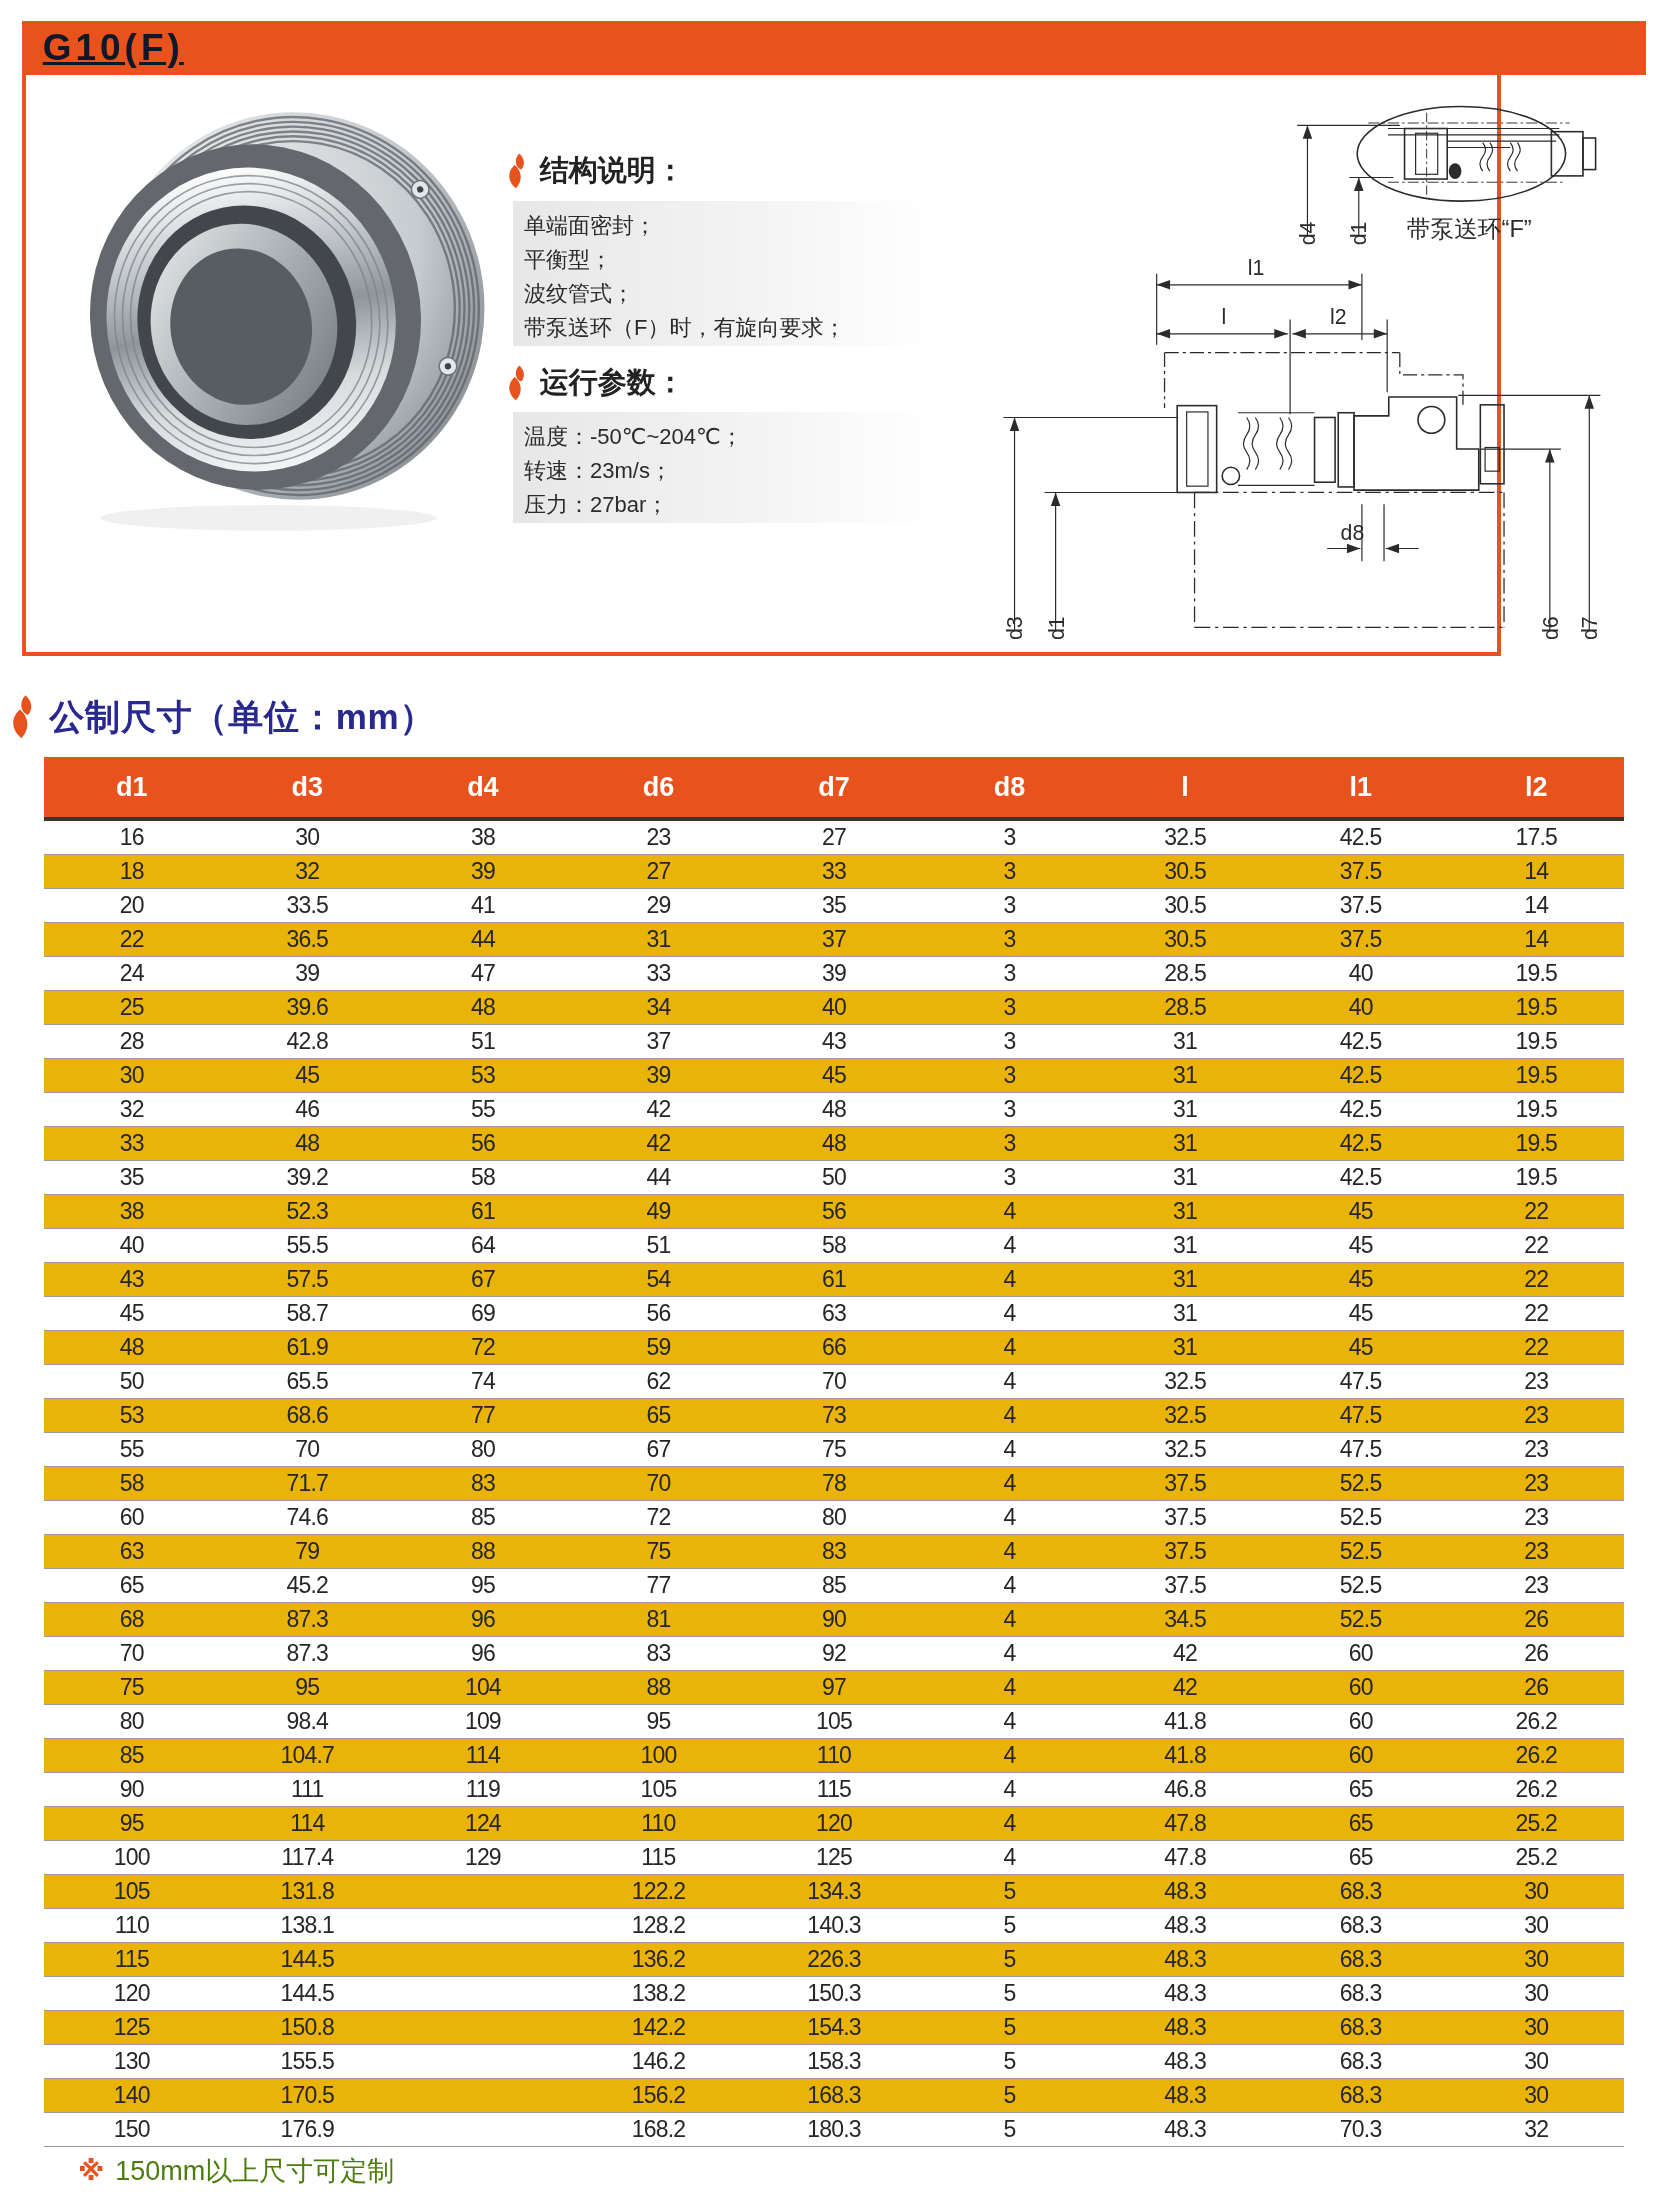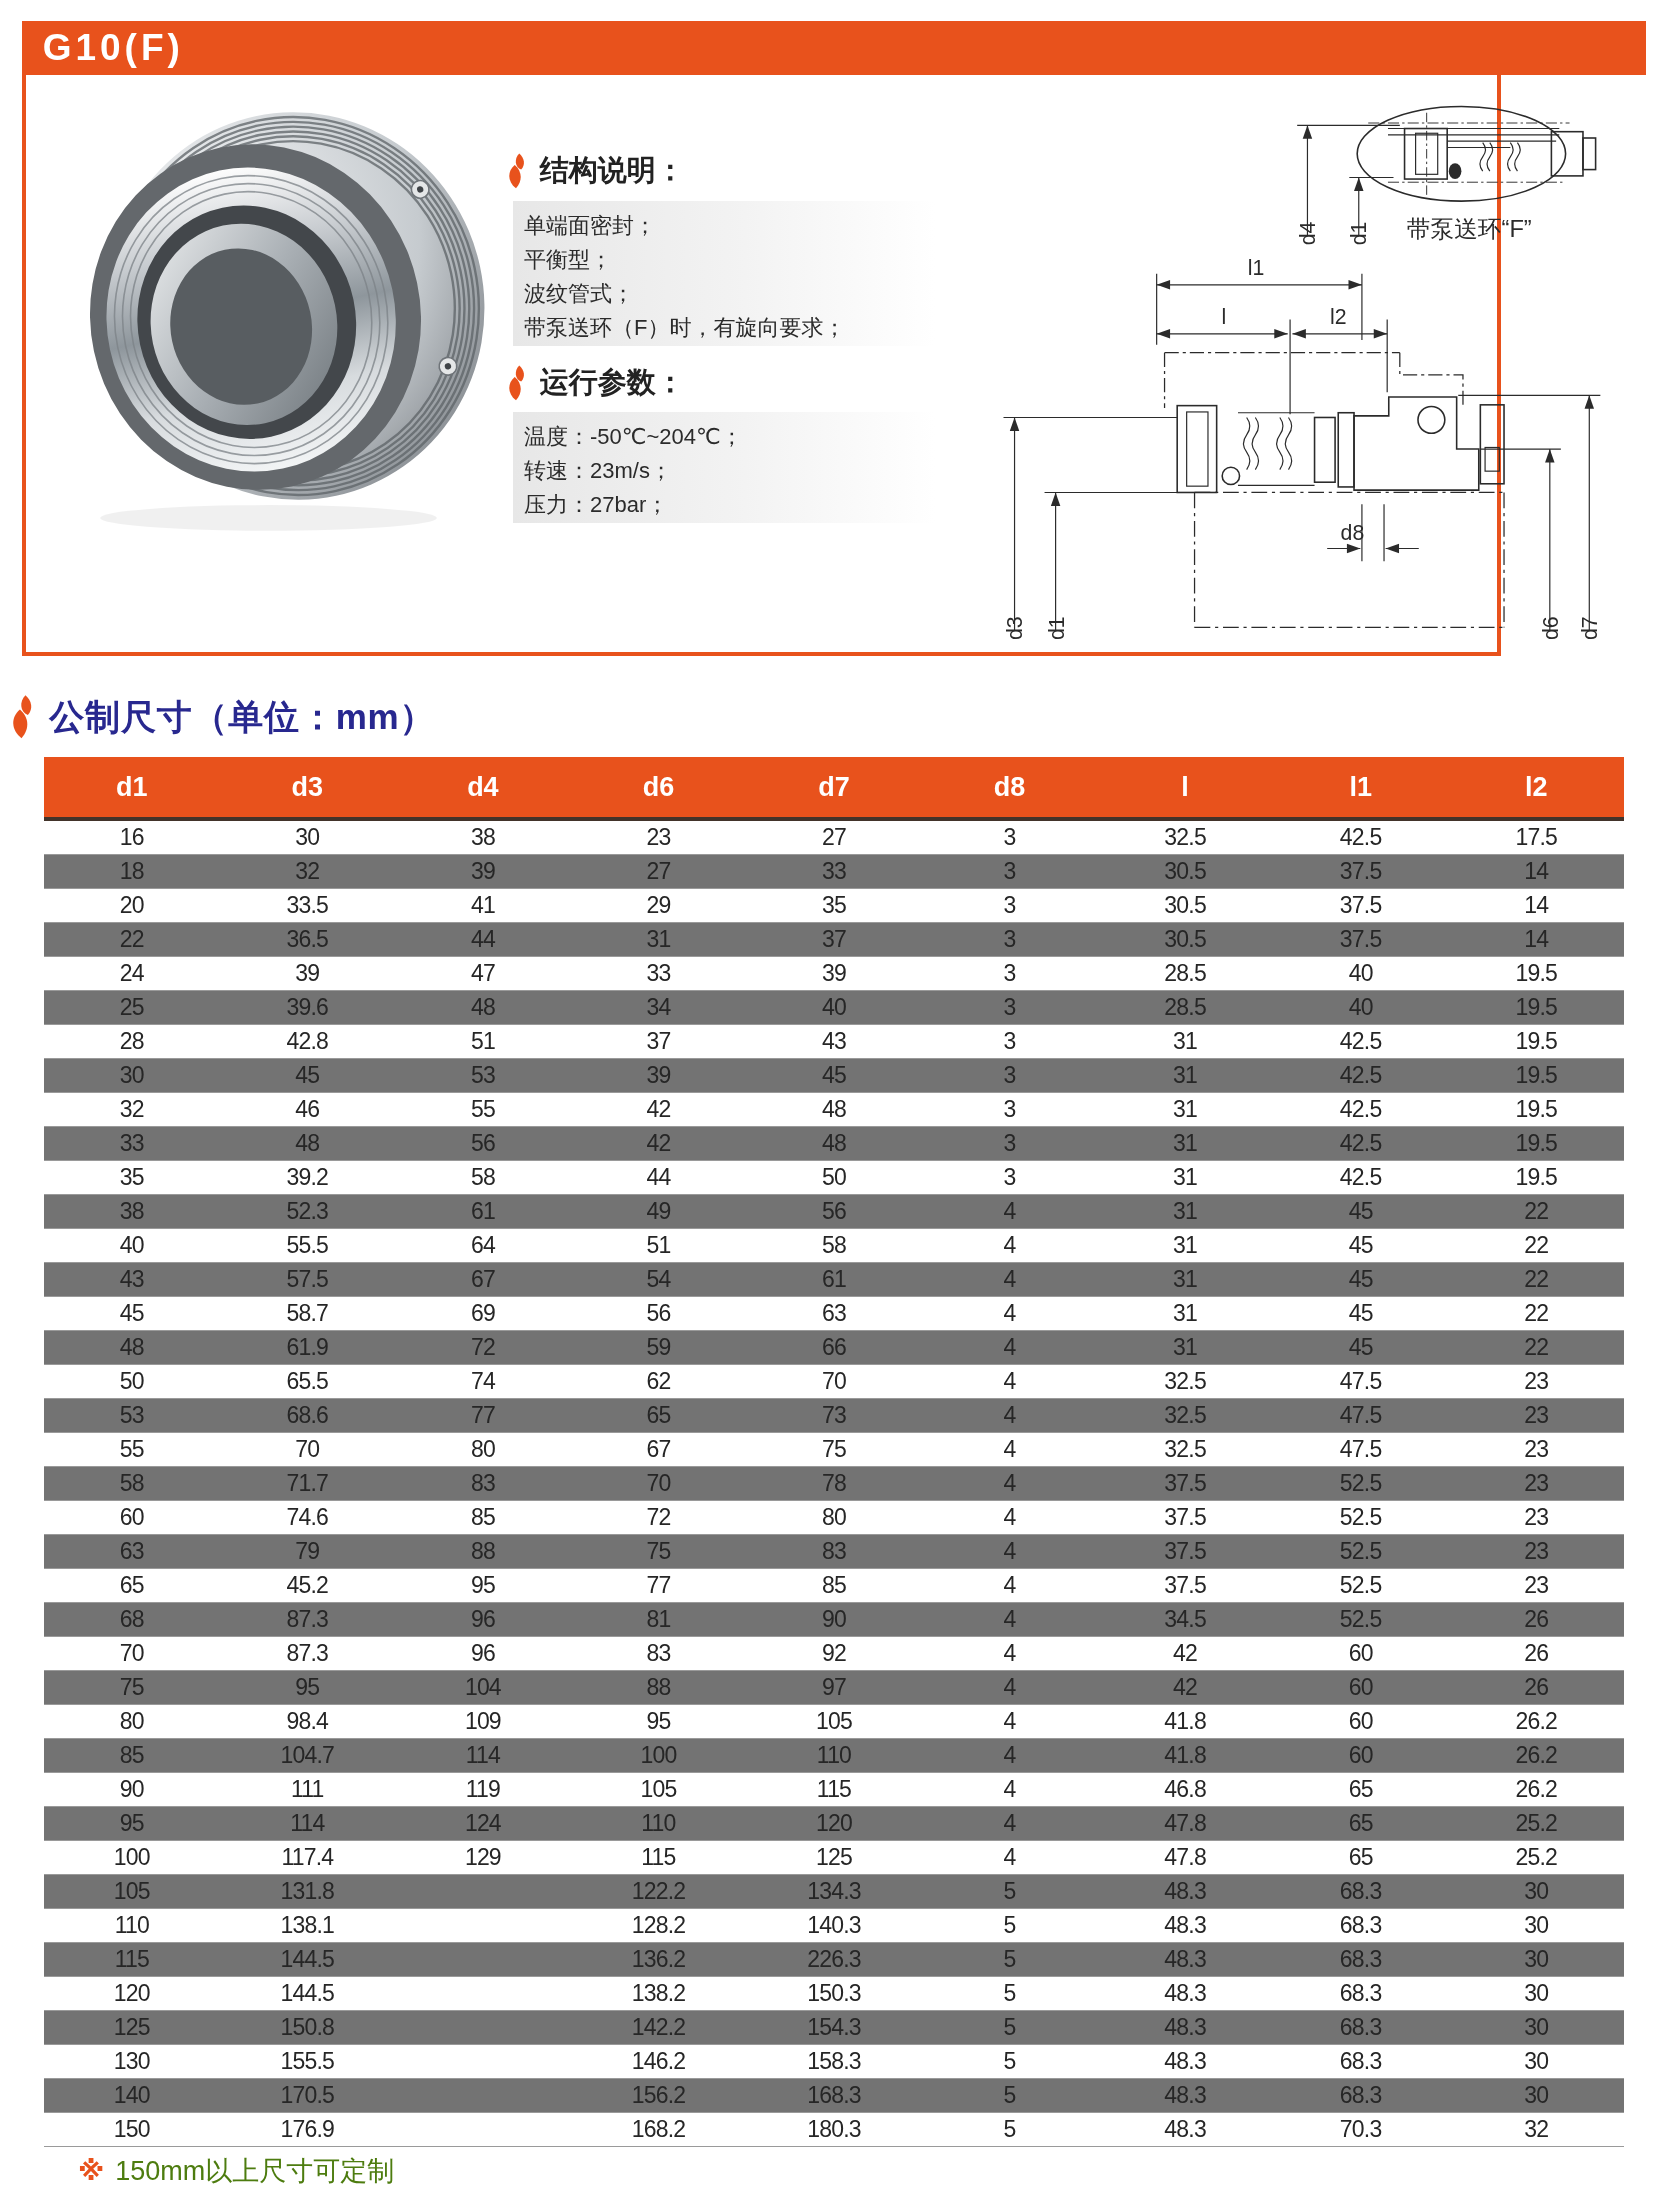--- a/index.html
+++ b/index.html
@@ -2,21 +2,21 @@
 <html style="font-size:12.7px"><head>
 <meta charset="utf-8">
 <style>
   html,body{margin:0;padding:0;background:#fff;}
   .page{position:relative;width:1668px;height:2205px;background:#ffffff;overflow:hidden;
         font-family:"Liberation Sans","DejaVu Sans",sans-serif;color:#222;}
 
   
   .top-bar{position:absolute;left:22px;top:20.7px;width:1624px;height:54px;background:#e8521c;
            display:flex;align-items:center;box-sizing:border-box;padding-left:20.7px;}
-  .top-bar .model{color:#ffffff;font-size:37px;font-weight:600;letter-spacing:4px;}
+  .top-bar .model{color:#0f172a;font-size:37px;font-weight:600;letter-spacing:4px;text-decoration:underline;}
   .top-box{position:absolute;left:22px;top:75px;width:1479px;height:581px;box-sizing:border-box;
            border:4px solid #e8521c;border-top:none;background:#fff;}
 
   .photo-wrap{position:absolute;left:6.4px;top:9.5px;width:457px;height:457px;}
   .photo-wrap svg{width:100%;height:100%;}
 
   .sec-head{position:absolute;display:flex;align-items:center;gap:12.7px;}
   .sec-head .txt{font-size:29px;font-weight:700;color:#222;}
   .flame{display:block;}
   .graybox{position:absolute;background:linear-gradient(90deg,#e7e7e7 0%,#f3f3f3 55%,#ffffff 100%);
@@ -29,21 +29,21 @@
   
   .section-title{position:absolute;left:8px;top:691px;display:flex;align-items:center;gap:14.3px;height:53px;}
   .section-title .txt{font-size:35px;font-weight:700;color:#28288f;letter-spacing:0.8px;}
 
   .table-wrap{position:absolute;left:44px;top:757px;width:1580px;}
   .thead{display:grid;grid-template-columns:repeat(9,1fr);height:60px;background:#e8521c;
          border-bottom:4px solid #42332a;align-items:center;}
   .th{color:#fff;font-size:27px;font-weight:700;text-align:center;}
   .tr{display:grid;grid-template-columns:repeat(9,1fr);height:34px;box-sizing:border-box;
       border-bottom:1.6px solid #9a9a9a;align-items:center;background:#fff;}
-  .tr.alt{background:#737373;}
+  .tr.alt{background:#eab308;}
   .td{font-size:23px;font-weight:500;letter-spacing:-0.8px;text-align:center;color:#262626;}
 
   .footnote{position:absolute;left:78px;top:2153px;display:flex;align-items:center;gap:11px;}
   .footnote .star{color:#e8521c;font-size:27px;font-weight:700;}
   .footnote .note{color:#4d7c0f;font-size:27px;}
 </style>
 </head>
 <body>
 
 <div class="page">

